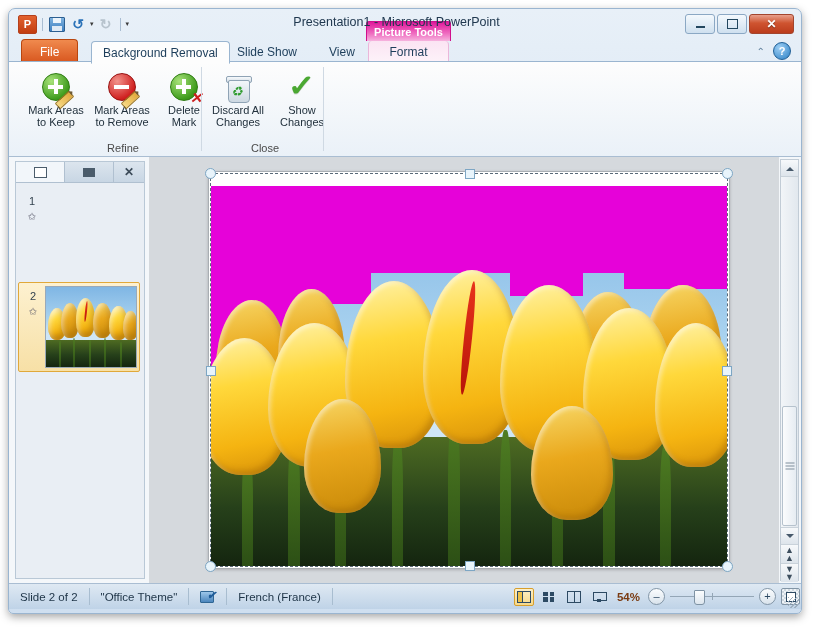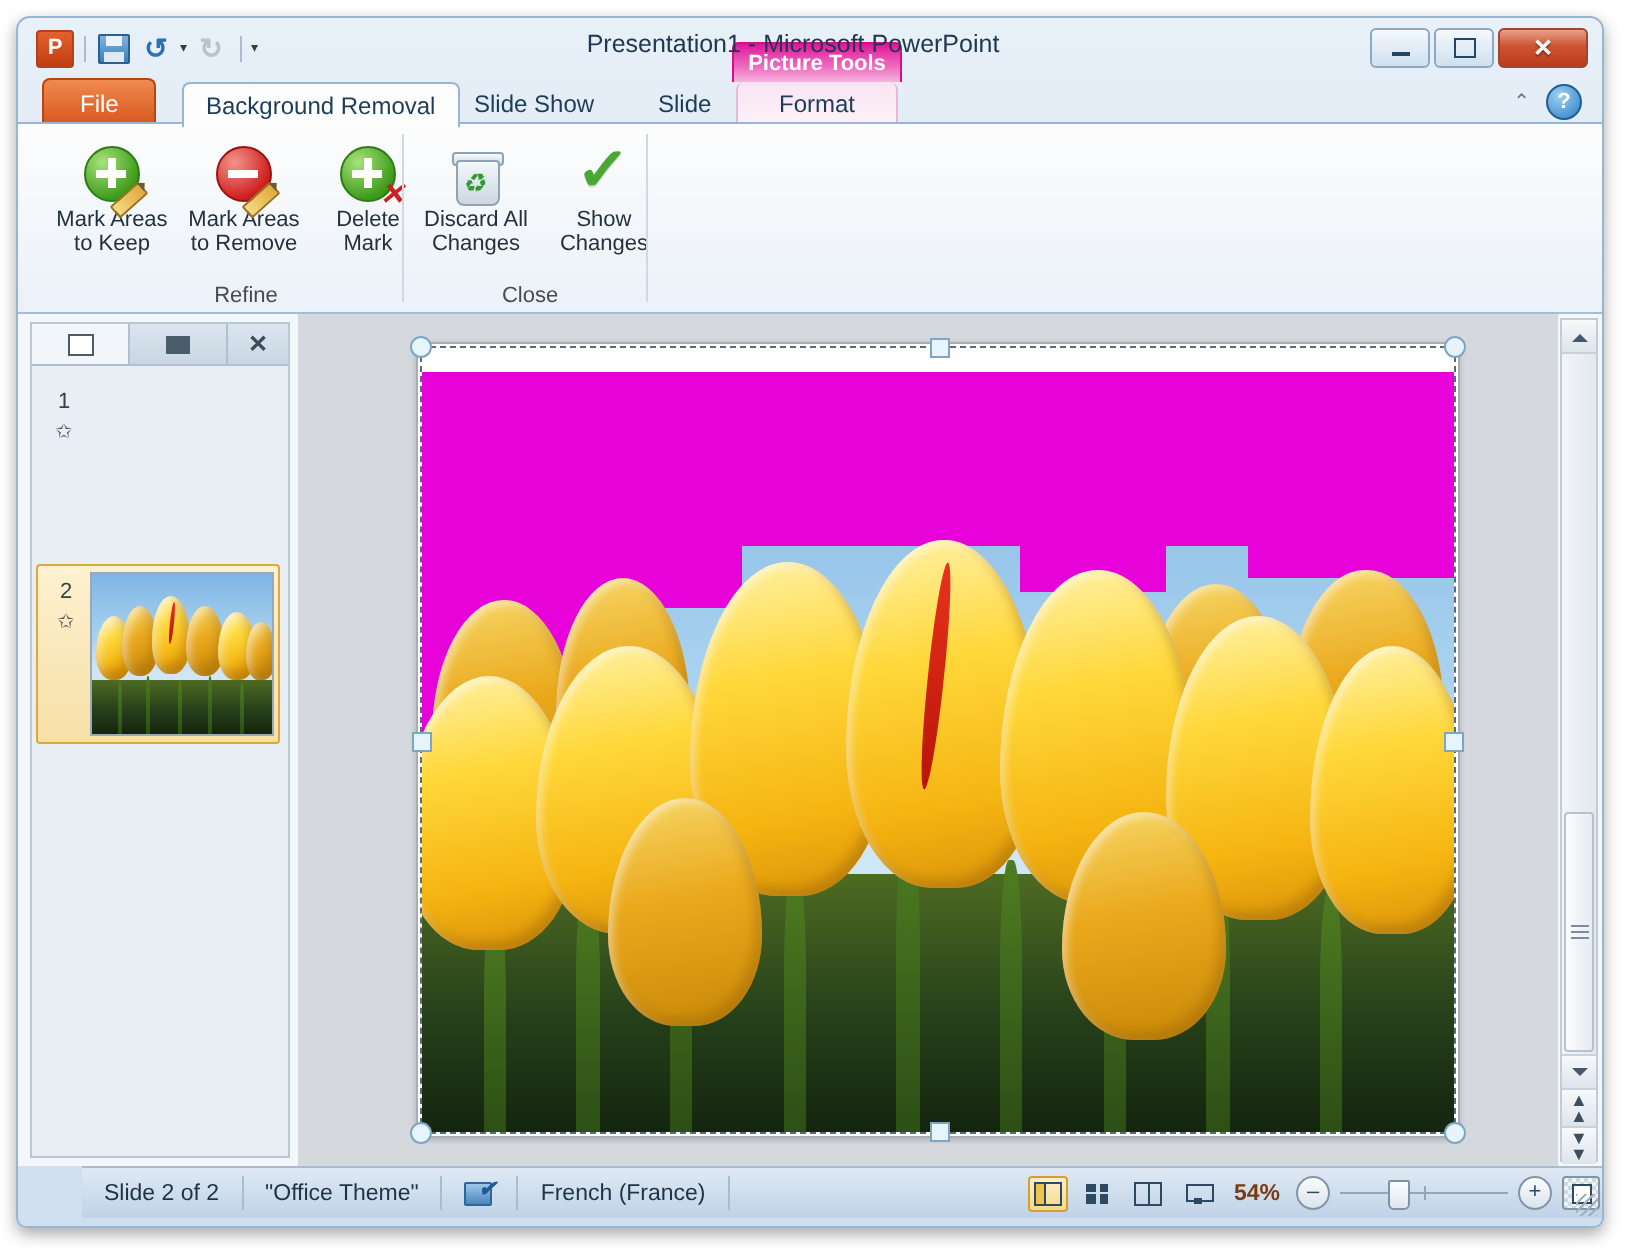--- a/index.html
+++ b/index.html
@@ -173,21 +173,21 @@
   .sb-grip{position:absolute;left:50%;top:50%;transform:translate(-50%,-50%);width:9px;}
   .sb-grip span{display:block;height:1px;background:#7e8d9b;margin:2px 0;}
   .sb-prevnext{position:absolute;left:0;right:0;bottom:0;height:36px;}
   .pn{height:18px;display:flex;align-items:center;justify-content:center;
     background:linear-gradient(180deg,#f7f9fb,#dde4eb);border-top:1px solid #c9d2da;
     font-size:9px;color:#3d4e5e;line-height:8px;}
 
   
   .status{position:relative;height:25px;
     background:linear-gradient(180deg,#dfe9f3,#bfd3e7);border-top:1px solid #a9bdd2;
-    display:flex;align-items:center;font-size:11.5px;color:#1d3346;margin-left:32px;}
+    display:flex;align-items:center;font-size:11.5px;color:#1d3346;}
   .st-item{padding:0 11px;height:17px;display:flex;align-items:center;border-right:1px solid #a8bdd0;}
   .st-spell{display:flex;align-items:center;gap:4px;}
   .spell-ico{width:15px;height:13px;position:relative;}
   .spell-ico .bk{position:absolute;left:0;top:1px;width:12px;height:10px;
     background:linear-gradient(180deg,#9dc7ea,#4b86bd);border:1px solid #2f6694;border-radius:1px;}
   .spell-ico .ck{position:absolute;right:-1px;top:0;color:#1e5c99;font-size:11px;font-weight:bold;line-height:11px;}
   .st-right{margin-left:auto;display:flex;align-items:center;gap:5px;padding-right:1px;}
   .vbtn{width:18px;height:16px;display:flex;align-items:center;justify-content:center;
     border:1px solid transparent;border-radius:2px;}
   .vbtn.active{background:linear-gradient(180deg,#fdf0c8,#f6d98a);border-color:#d79e2c;}
@@ -248,21 +248,21 @@
       <div class="wbtn wclose">
           <i>✕</i>
         </div>
     </div>
   </div>
 
   <div class="tabstrip">
     <div class="tab tab-file">File</div>
     <div class="tab tab-active" style="left:82px">Background Removal</div>
     <div class="tab" style="left:217px">Slide Show</div>
-    <div class="tab" style="left:309px">Slide</div>
+    <div class="tab" style="left:309px">View</div>
     <div class="tab ctx-format" style="left:359px;width:79px;padding:0;justify-content:center">Format</div>
     <div class="help-grp">
       <div class="chevron-up">⌃</div>
       <div class="help-btn">?</div>
     </div>
   </div>
 
   <div class="ribbon">
 
     <div class="rgroup" style="left:14px;width:200px">

